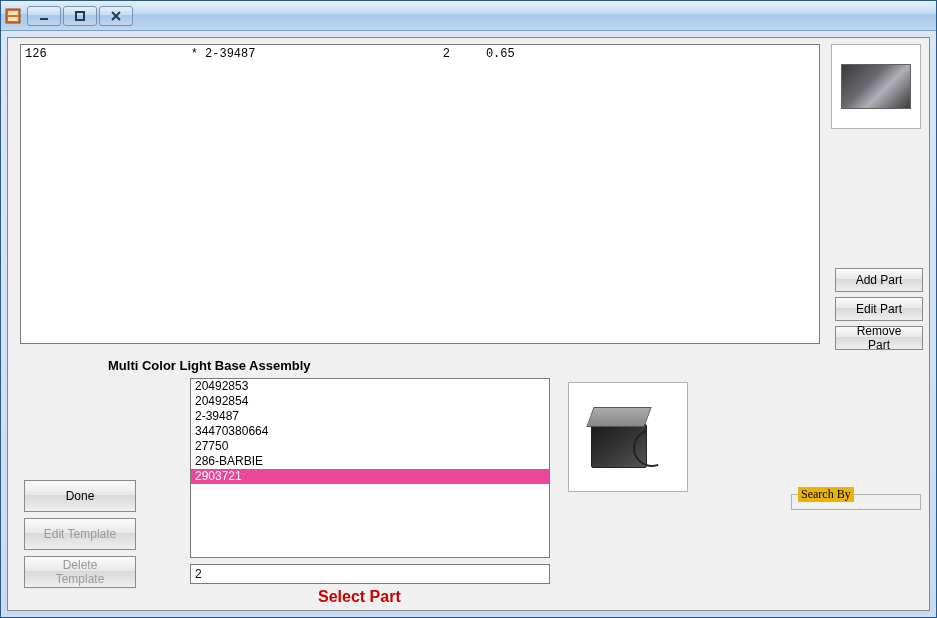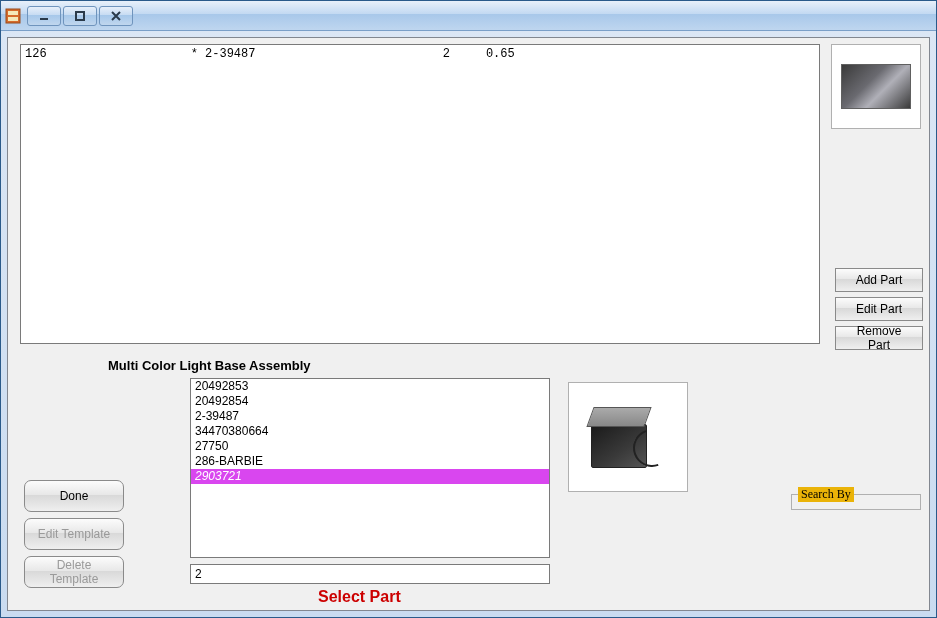--- a/index.html
+++ b/index.html
@@ -141,23 +141,22 @@
     overflow: auto;
   }
   .part-list .row {
     padding: 0 4px;
     height: 15px;
     line-height: 15px;
     cursor: pointer;
     white-space: nowrap;
   }
   .part-list .row.selected {
-    background: #d946ef;
+    background: #ec4899;
     color: #fff;
-    font-style: italic;
   }
   .search-input {
     position: absolute;
     left: 182px;
     top: 526px;
     width: 360px;
     height: 20px;
     border: 1px solid #7a7a7a;
     padding: 0 4px;
     font-size: 12px;
@@ -213,21 +212,21 @@
   }
   .left-btns {
     position: absolute;
     left: 16px;
     top: 442px;
     width: 100px;
     display:flex;
     flex-direction:column;
     gap:6px;
   }
-  .left-btns .btn { width: 100px; height:32px;border-radius:7px; }
+  .left-btns .btn { width: 112px; height:32px; }
   .radio-group {
     position: absolute;
     right: 8px;
     top: 456px;
     width: 130px;
     border: 1px solid #b0b0b0;
     padding: 8px 6px 6px 6px;
     font-size: 12px;
     background:#f0f0f0;
   }

